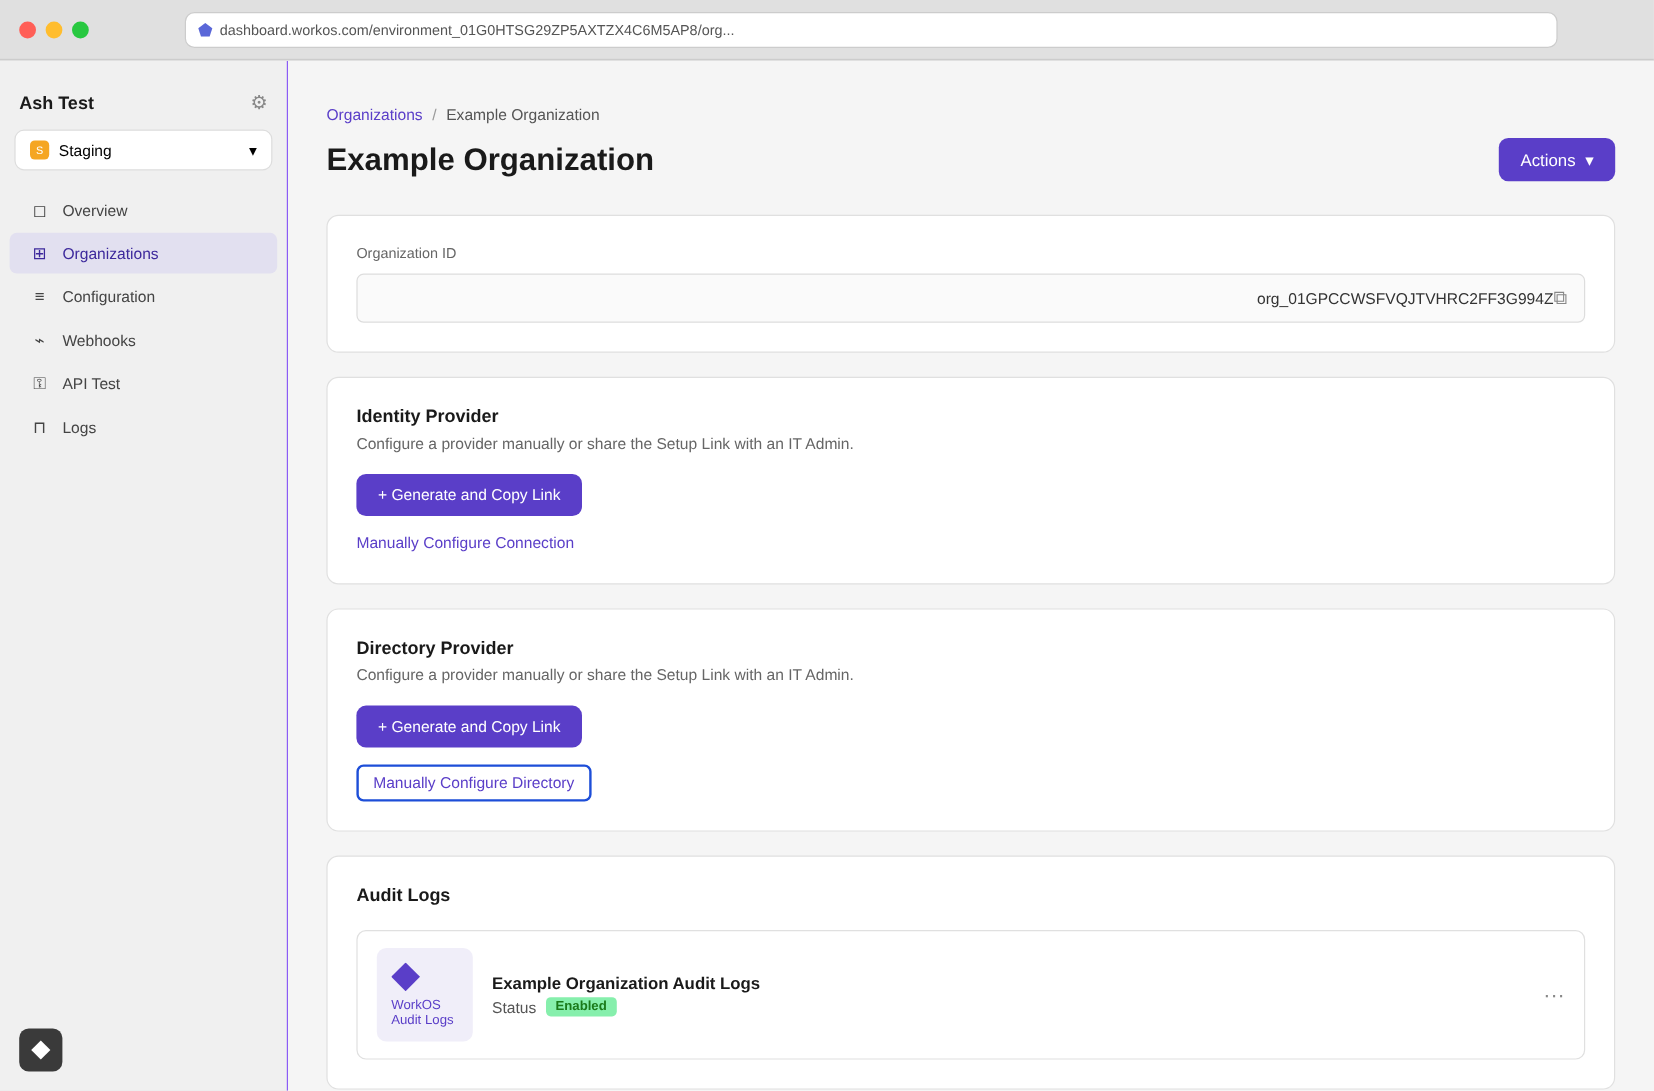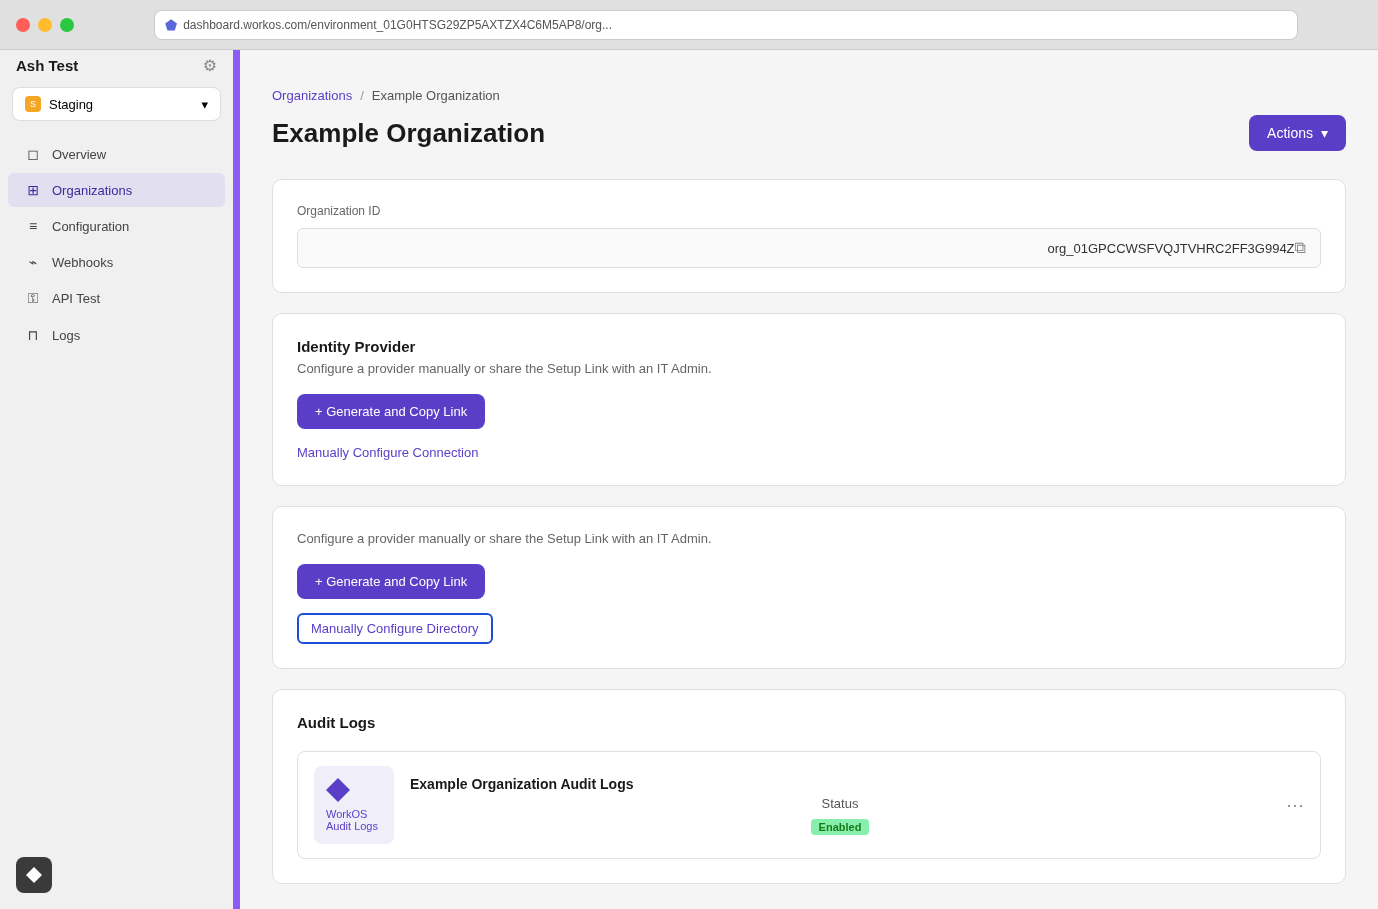--- a/index.html
+++ b/index.html
@@ -20,23 +20,23 @@
     .tl-green { background: #28c840; }
     .address-bar {
       flex: 1; margin: 0 80px; background: white; border-radius: 8px;
       height: 30px; display: flex; align-items: center; padding: 0 10px;
       font-size: 12px; color: #555; border: 1px solid #ccc;
     }
     .address-bar-icon { color: #5a67d8; margin-right: 6px; font-size: 14px; }
 
     
     .sidebar {
-      width: 240px; background: #f0f0f0; height: 100%; padding-top: 40px;
+      width: 240px; background: #f0f0f0; height: 100%; padding-top: 60px;
       display: flex; flex-direction: column;
-      border-right: 7px solid #8b5cf6;
+      border-right: 1px solid #8b5cf6;
       flex-shrink: 0;
       justify-content: space-between;
     }
     .sidebar-header {
       display: flex; align-items: center; justify-content: space-between;
       padding: 16px 16px 12px;
     }
     .sidebar-title { font-size: 15px; font-weight: 600; color: #1a1a1a; }
     .sidebar-gear { color: #888; cursor: pointer; font-size: 16px; }
     .env-selector {
@@ -113,21 +113,21 @@
       border: 1px solid #e0e0e0; border-radius: 8px; padding: 14px 16px;
     }
     .audit-icon-box {
       width: 80px; background: #f0eef9; border-radius: 8px; padding: 12px;
       display: flex; flex-direction: column; gap: 6px;
       flex-shrink: 0;
     }
     .audit-icon-label { font-size: 11px; color: #5a3ec8; font-weight: 500; }
     .audit-info { flex: 1; }
     .audit-name { font-size: 14px; font-weight: 600; color: #1a1a1a; margin-bottom: 4px; }
-    .audit-status { display: flex; align-items: center; gap: 8px; font-size: 13px; color: #555; flex-direction: column; }
+    .audit-status { display: flex; align-items: center; gap: 8px; font-size: 13px; color: #555; }
     .status-badge { background: #86efac; color: #1a7a1a; font-size: 11px; font-weight: 600; padding: 2px 8px; border-radius: 4px; }
     .audit-more { color: #888; cursor: pointer; font-size: 18px; }
 
     
     .diamond-icon {
       width: 24px; height: 24px;
       background: #5a3ec8;
       clip-path: polygon(50% 0%, 100% 50%, 50% 100%, 0% 50%);
     }
   </style>
@@ -239,20 +239,21 @@
     <div class="card">
       <div class="section-title">Identity Provider</div>
       <div class="section-desc">Configure a provider manually or share the Setup Link with an IT Admin.</div>
       <button class="generate-btn">
         <span>+ Generate and Copy Link</span>
       </button>
       <span class="manual-link">Manually Configure Connection</span>
     </div>
 
     <div class="card">
+      <div class="section-title">Directory Provider</div>
       <div class="section-desc">Configure a provider manually or share the Setup Link with an IT Admin.</div>
       <button class="generate-btn">
         <span>+ Generate and Copy Link</span>
       </button>
       <span class="manual-link highlighted">Manually Configure Directory</span>
     </div>
 
     <div class="card">
       <div class="section-title">Audit Logs</div>
       <div style="height:14px"></div>

